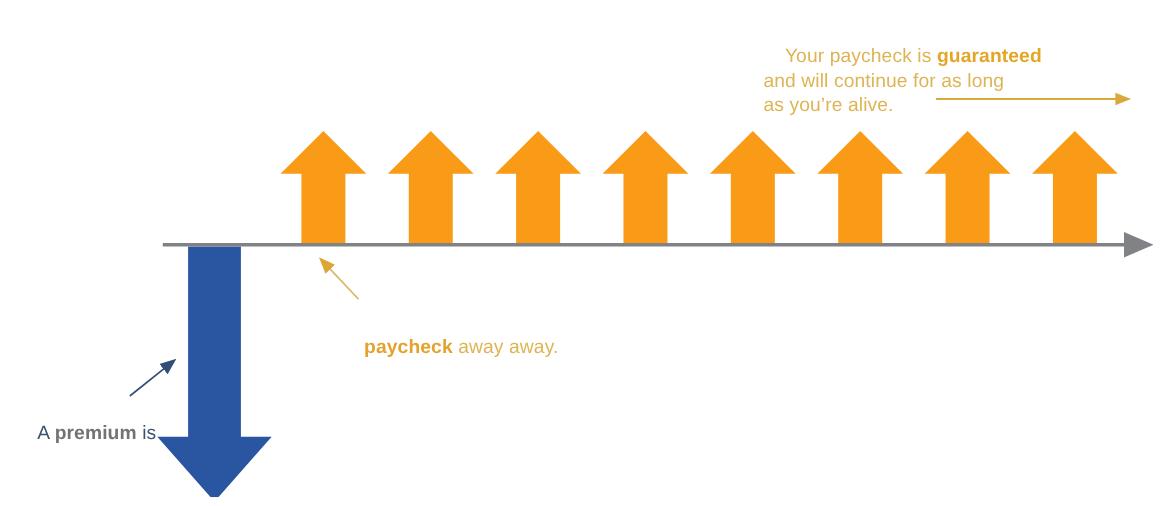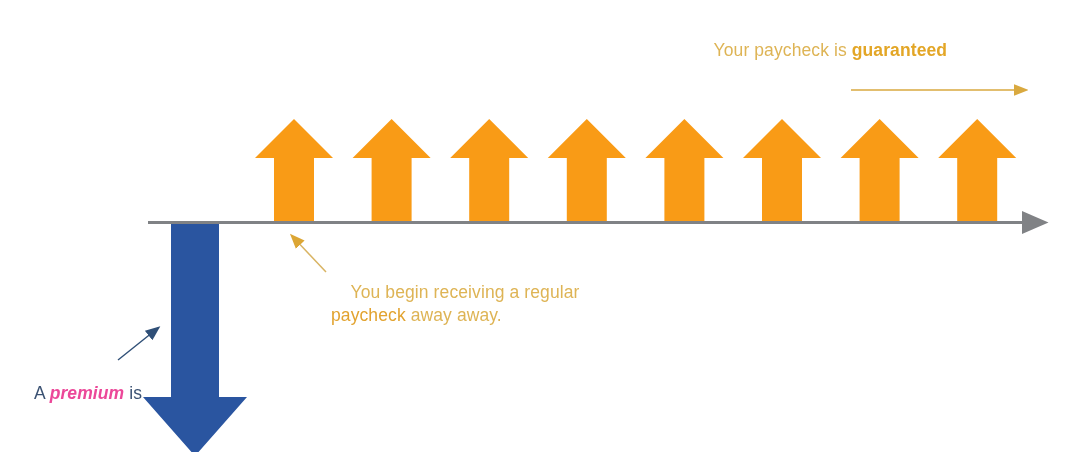--- a/index.html
+++ b/index.html
@@ -45,34 +45,33 @@
     color: #E3A626;
   }
 
   #paycheck-note {
     left: 331px;
     top: 258px;
     font-size: 17.5px;
     color: #DEB455;
   }
   #paycheck-note .em {
-    font-weight: normal;
+    font-weight: bold;
     color: #E2A32F;
   }
 
   #premium-note {
     left: 15px;
     top: 359px;
     font-size: 17.5px;
     color: #3B5273;
   }
   #premium-note .em {
     font-weight: bold;
-    color: #ec4899;
-    font-style: italic;
+    color: #737373;
   }
 
   .line2 { display: block; }
 </style>
 </head>
 <body>
 
 <div id="stage">
 
   <svg id="diagram-svg" viewBox="0 0 1069 460" xmlns="http://www.w3.org/2000/svg">
@@ -108,24 +107,24 @@
     <line x1="148" y1="222.5" x2="1044" y2="222.5" stroke="#808285" stroke-width="3" marker-end="url(#mk-gray)"></line>
 
     <line x1="851" y1="90" x2="1026" y2="90" stroke="#D9A93F" stroke-width="1.6" marker-end="url(#mk-gold)"></line>
 
     <line x1="326" y1="272" x2="292" y2="236" stroke="#D9B463" stroke-width="1.5" marker-end="url(#mk-gold-up)"></line>
 
     <line x1="118" y1="360" x2="158" y2="328" stroke="#2F4F77" stroke-width="1.5" marker-end="url(#mk-blue)"></line>
   </svg>
 
   <div class="txt" id="guarantee-note">
-    <span>Your paycheck is </span><span class="em">guaranteed</span>
+    <span>Your paycheck is </span><span class="em">guaranteed</span><span class="line2">and will continue for as long</span><span class="line2">as you’re alive.</span>
   </div>
 
   <div class="txt" id="paycheck-note">
-    <span>You begin receiving a regular</span><span class="line2"><span class="em">paycheck</span><span> away away.</span></span>
+    <span class="line2"><span class="em">paycheck</span><span> away away.</span></span>
   </div>
 
   <div class="txt" id="premium-note">
     <span>A </span><span class="em">premium</span><span> is</span>
   </div>
 
 </div>
 
 </body></html>

